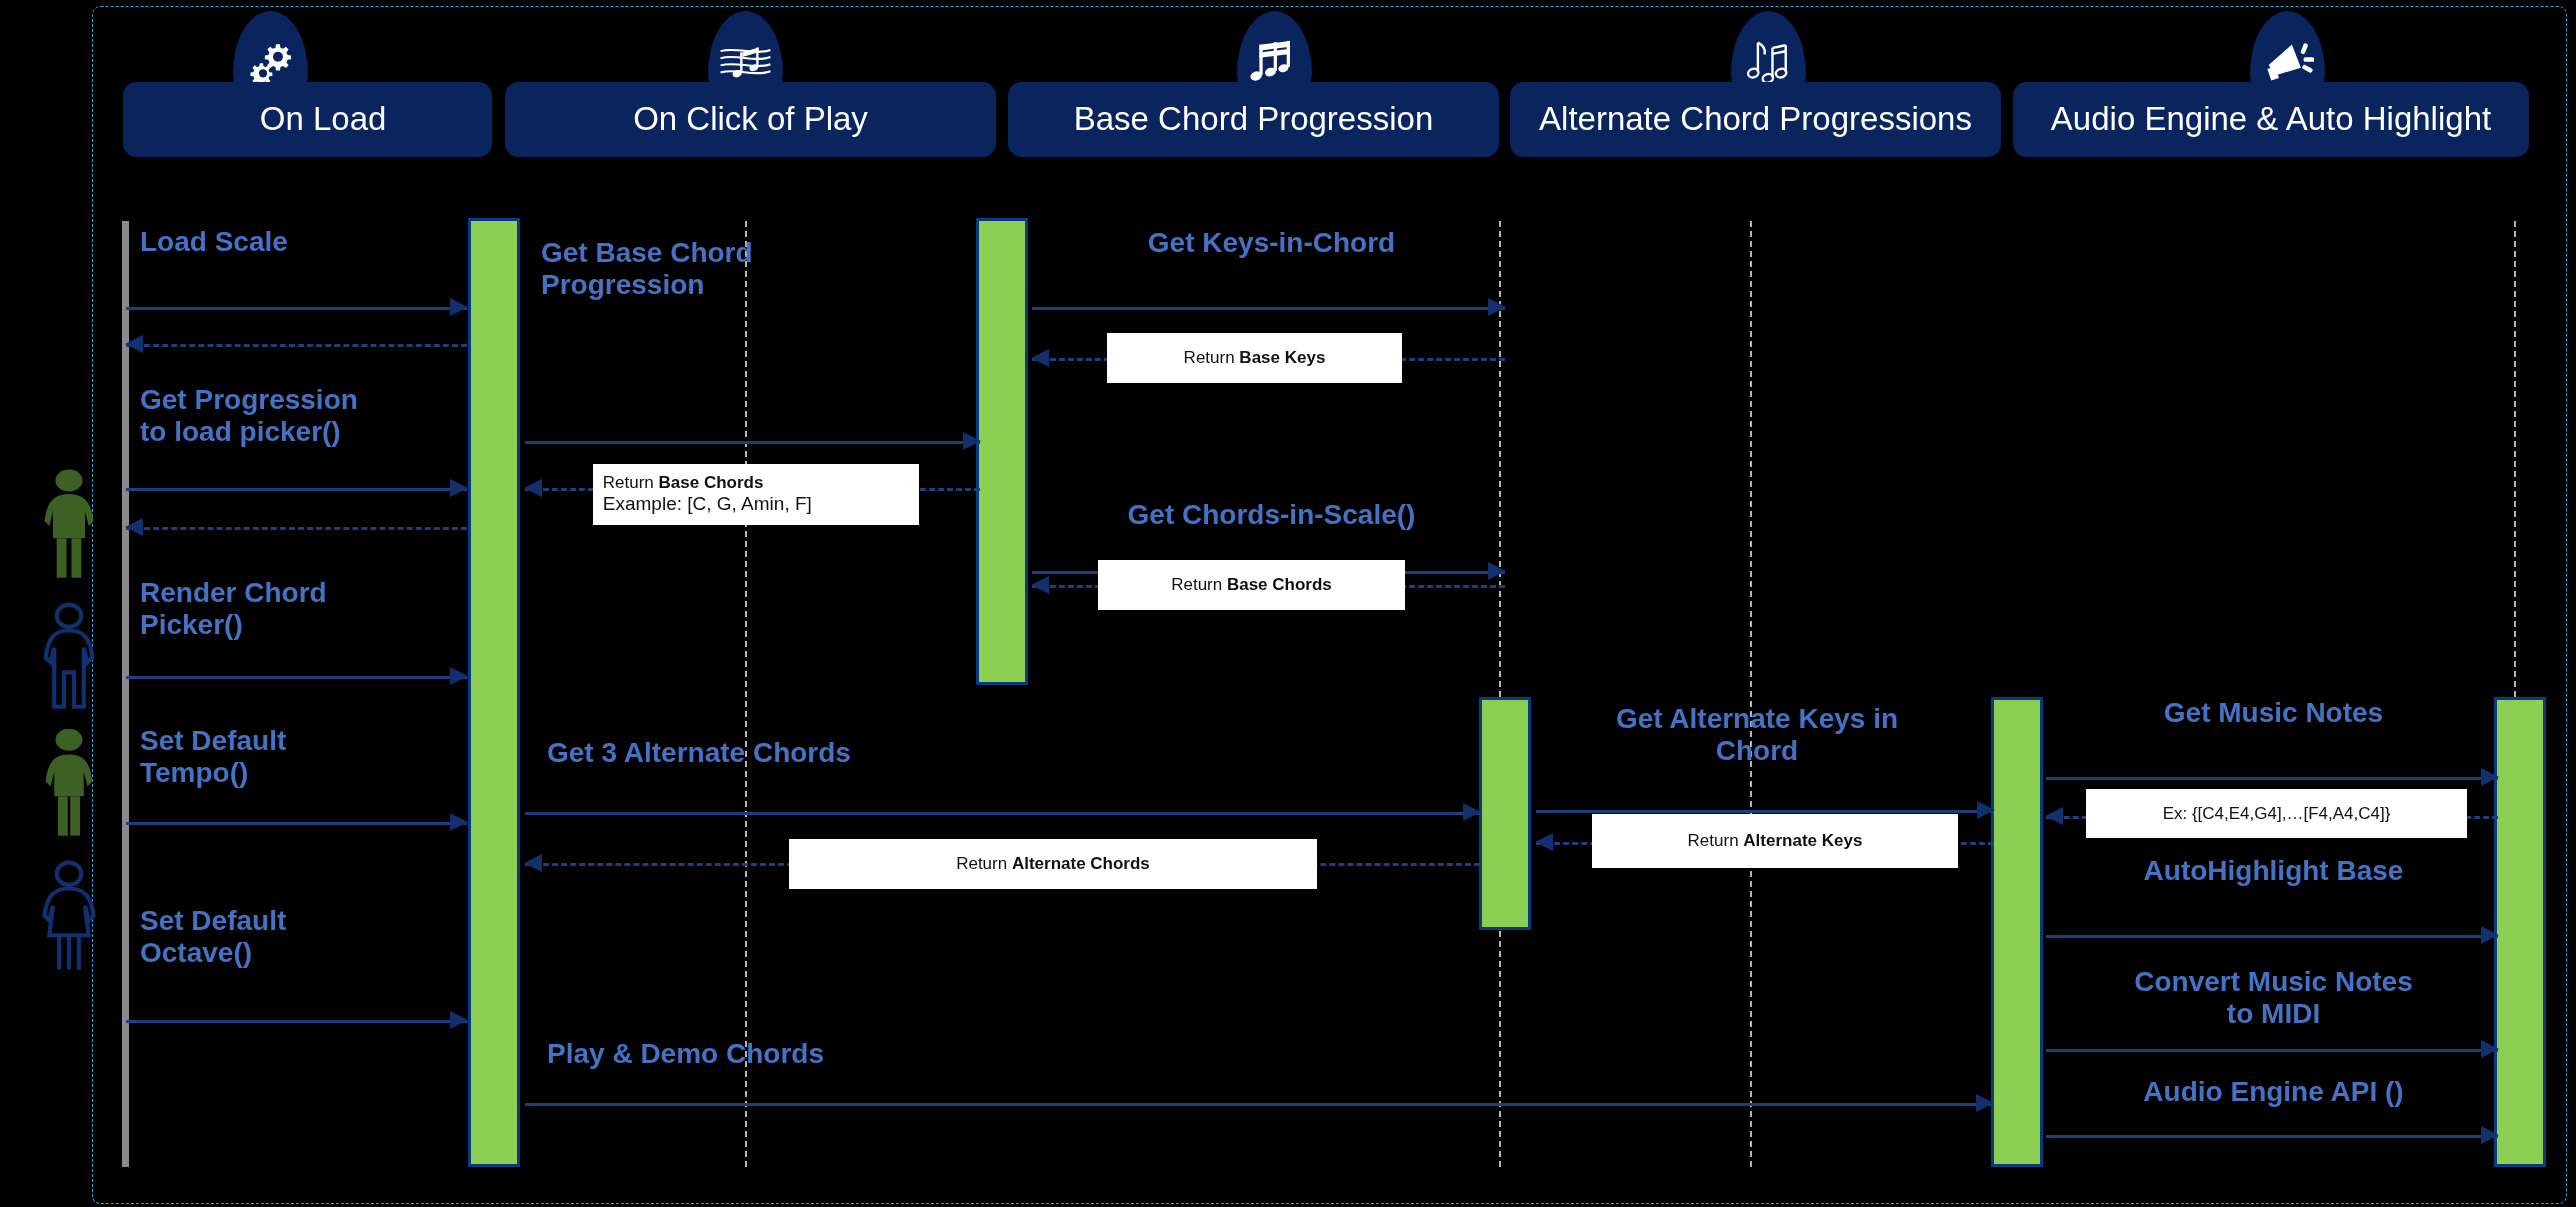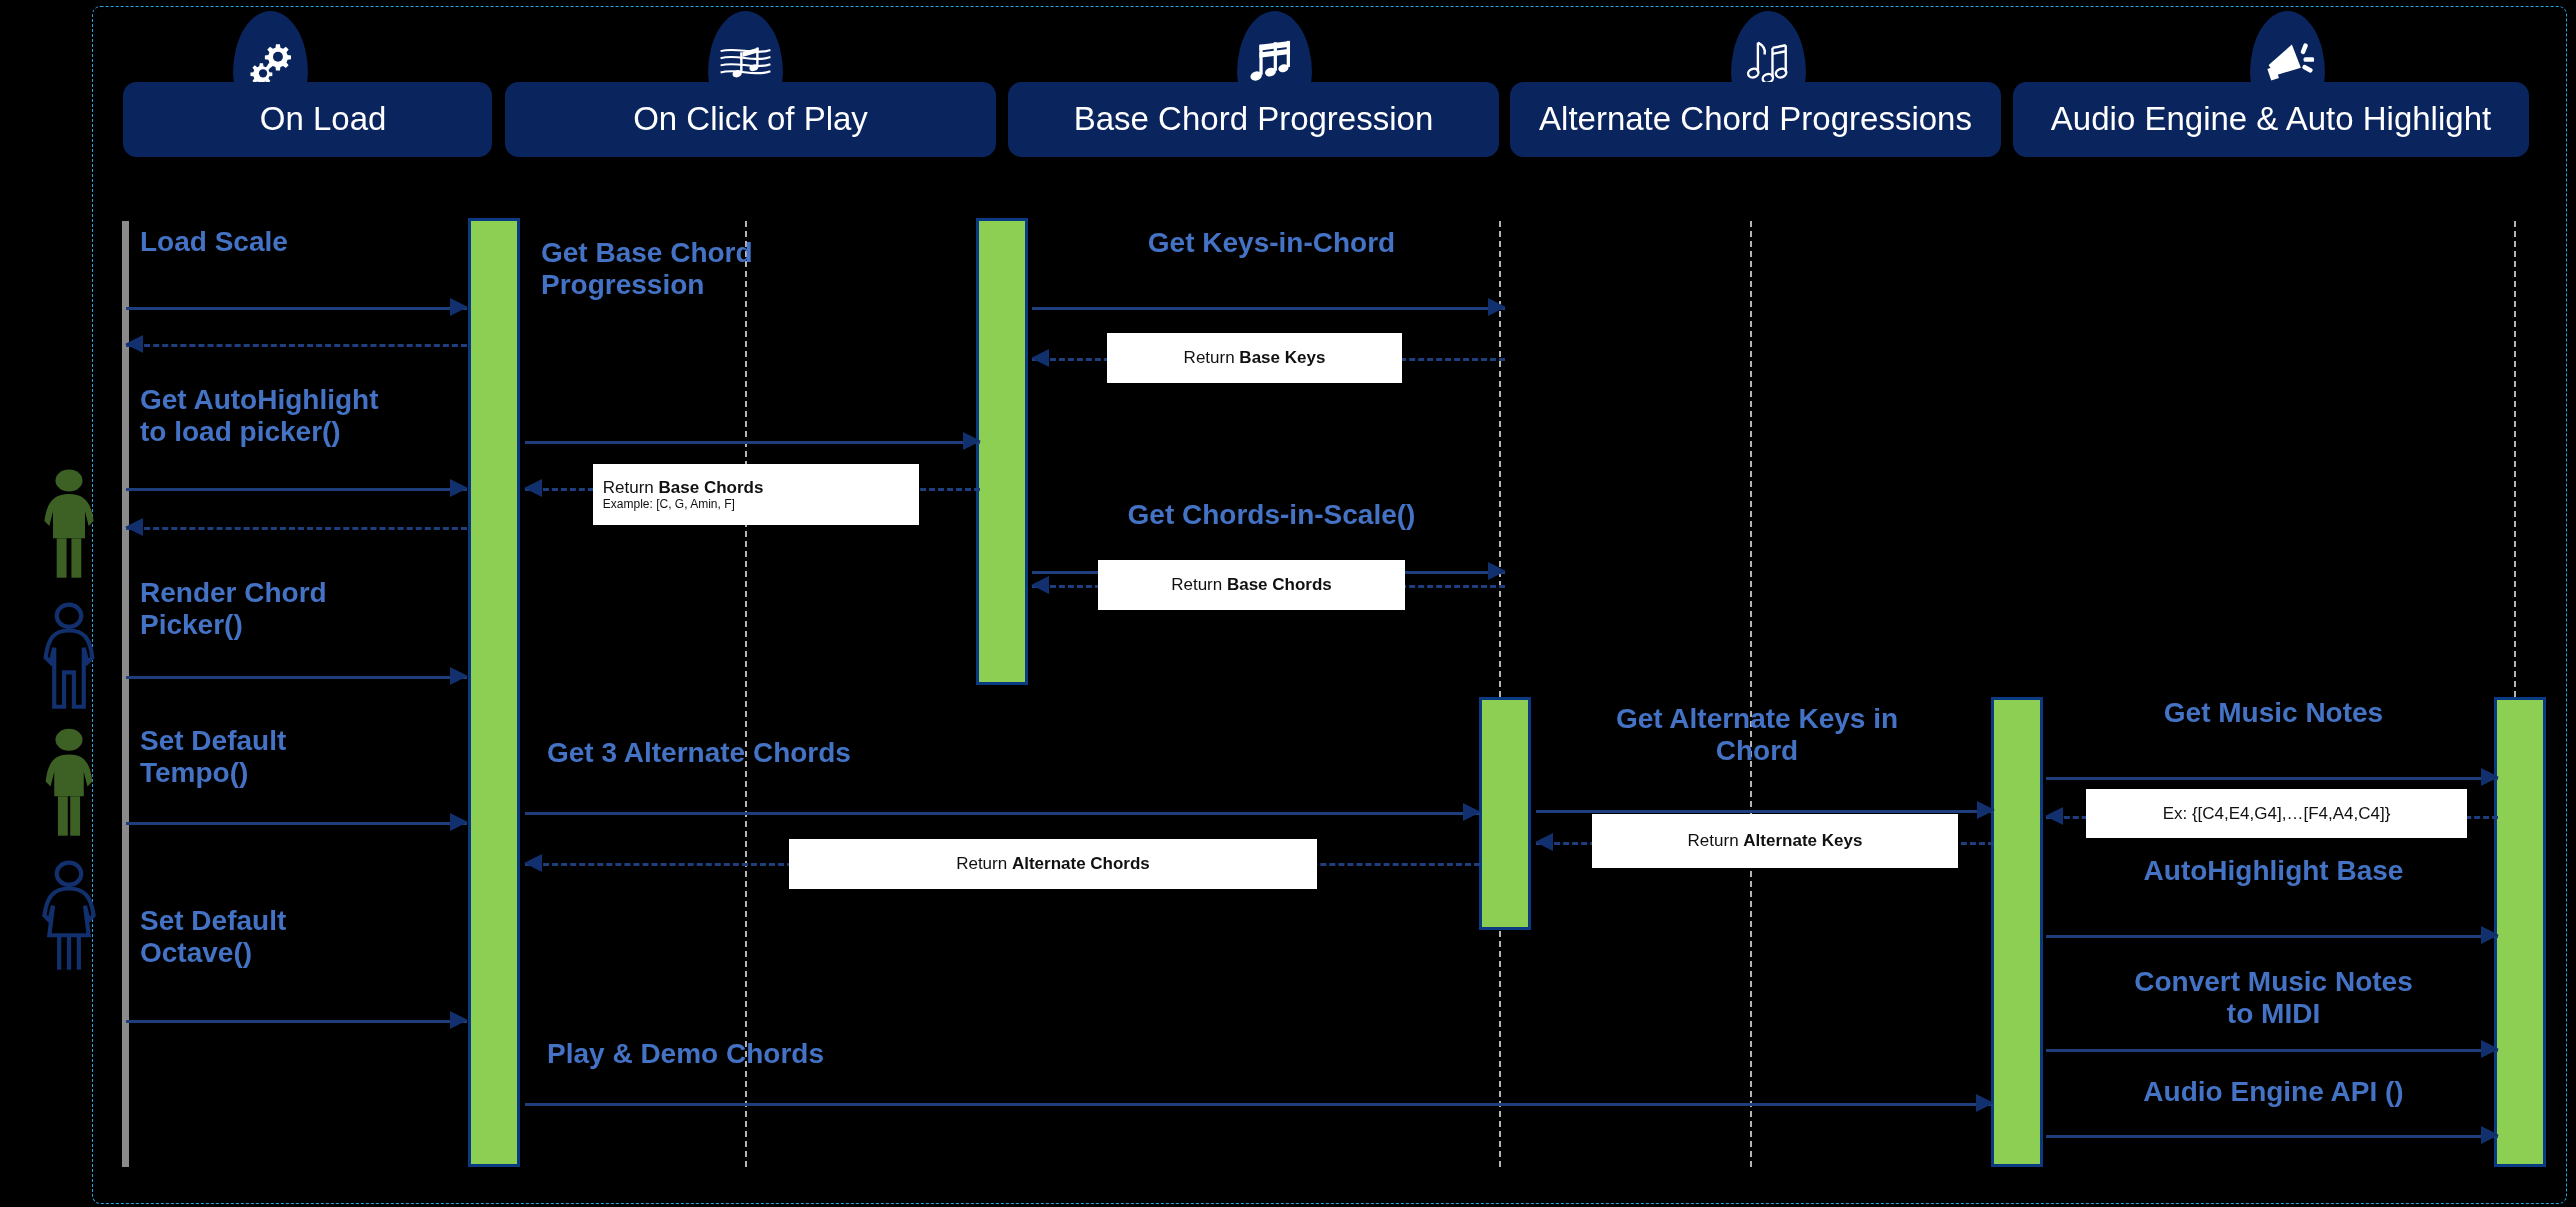--- a/index.html
+++ b/index.html
@@ -92,21 +92,21 @@
     position: absolute;
     background: #FFFFFF;
     color: #111111;
     z-index: 7;
     display: flex; flex-direction: column;
     align-items: center; justify-content: center;
     padding: 3.7px 9.8px;
   }
   .note .l1 { font-size: 17px; line-height: 1.15; white-space: nowrap; }
   .note .l1 b { font-weight: bold; }
-  .note .l2 { font-size: 12px; line-height: 1.2; white-space: nowrap; align-self: flex-start; }
+  .note .l2 { font-size: 19px; line-height: 1.2; white-space: nowrap; align-self: flex-start; }
 
   
   .actor { position: absolute; z-index: 4; }
 </style>
 </head>
 <body>
 
 <div id="stage">
 
   <div class="frame"></div>
@@ -242,21 +242,21 @@
   <div class="mlabel" style="left:140px; top:226px; width:307px;">Load Scale</div>
   <div class="msg right" style="left:126px; top:307px; width:341px;">
     <div class="line" style="width:341px;"></div>
       <div class="head"></div>
   </div>
   <div class="msg left ret" style="left:126px; top:344px; width:341px;">
     <div class="line" style="width:341px;"></div>
       <div class="head"></div>
   </div>
 
-  <div class="mlabel" style="left:140px; top:384px; width:319px;">Get AutoHighlight
+  <div class="mlabel" style="left:140px; top:384px; width:319px;">Get Progression
 to load picker()</div>
   <div class="msg right" style="left:126px; top:488px; width:341px;">
     <div class="line" style="width:341px;"></div>
       <div class="head"></div>
   </div>
   <div class="msg left ret" style="left:126px; top:527px; width:341px;">
     <div class="line" style="width:341px;"></div>
       <div class="head"></div>
   </div>
 

